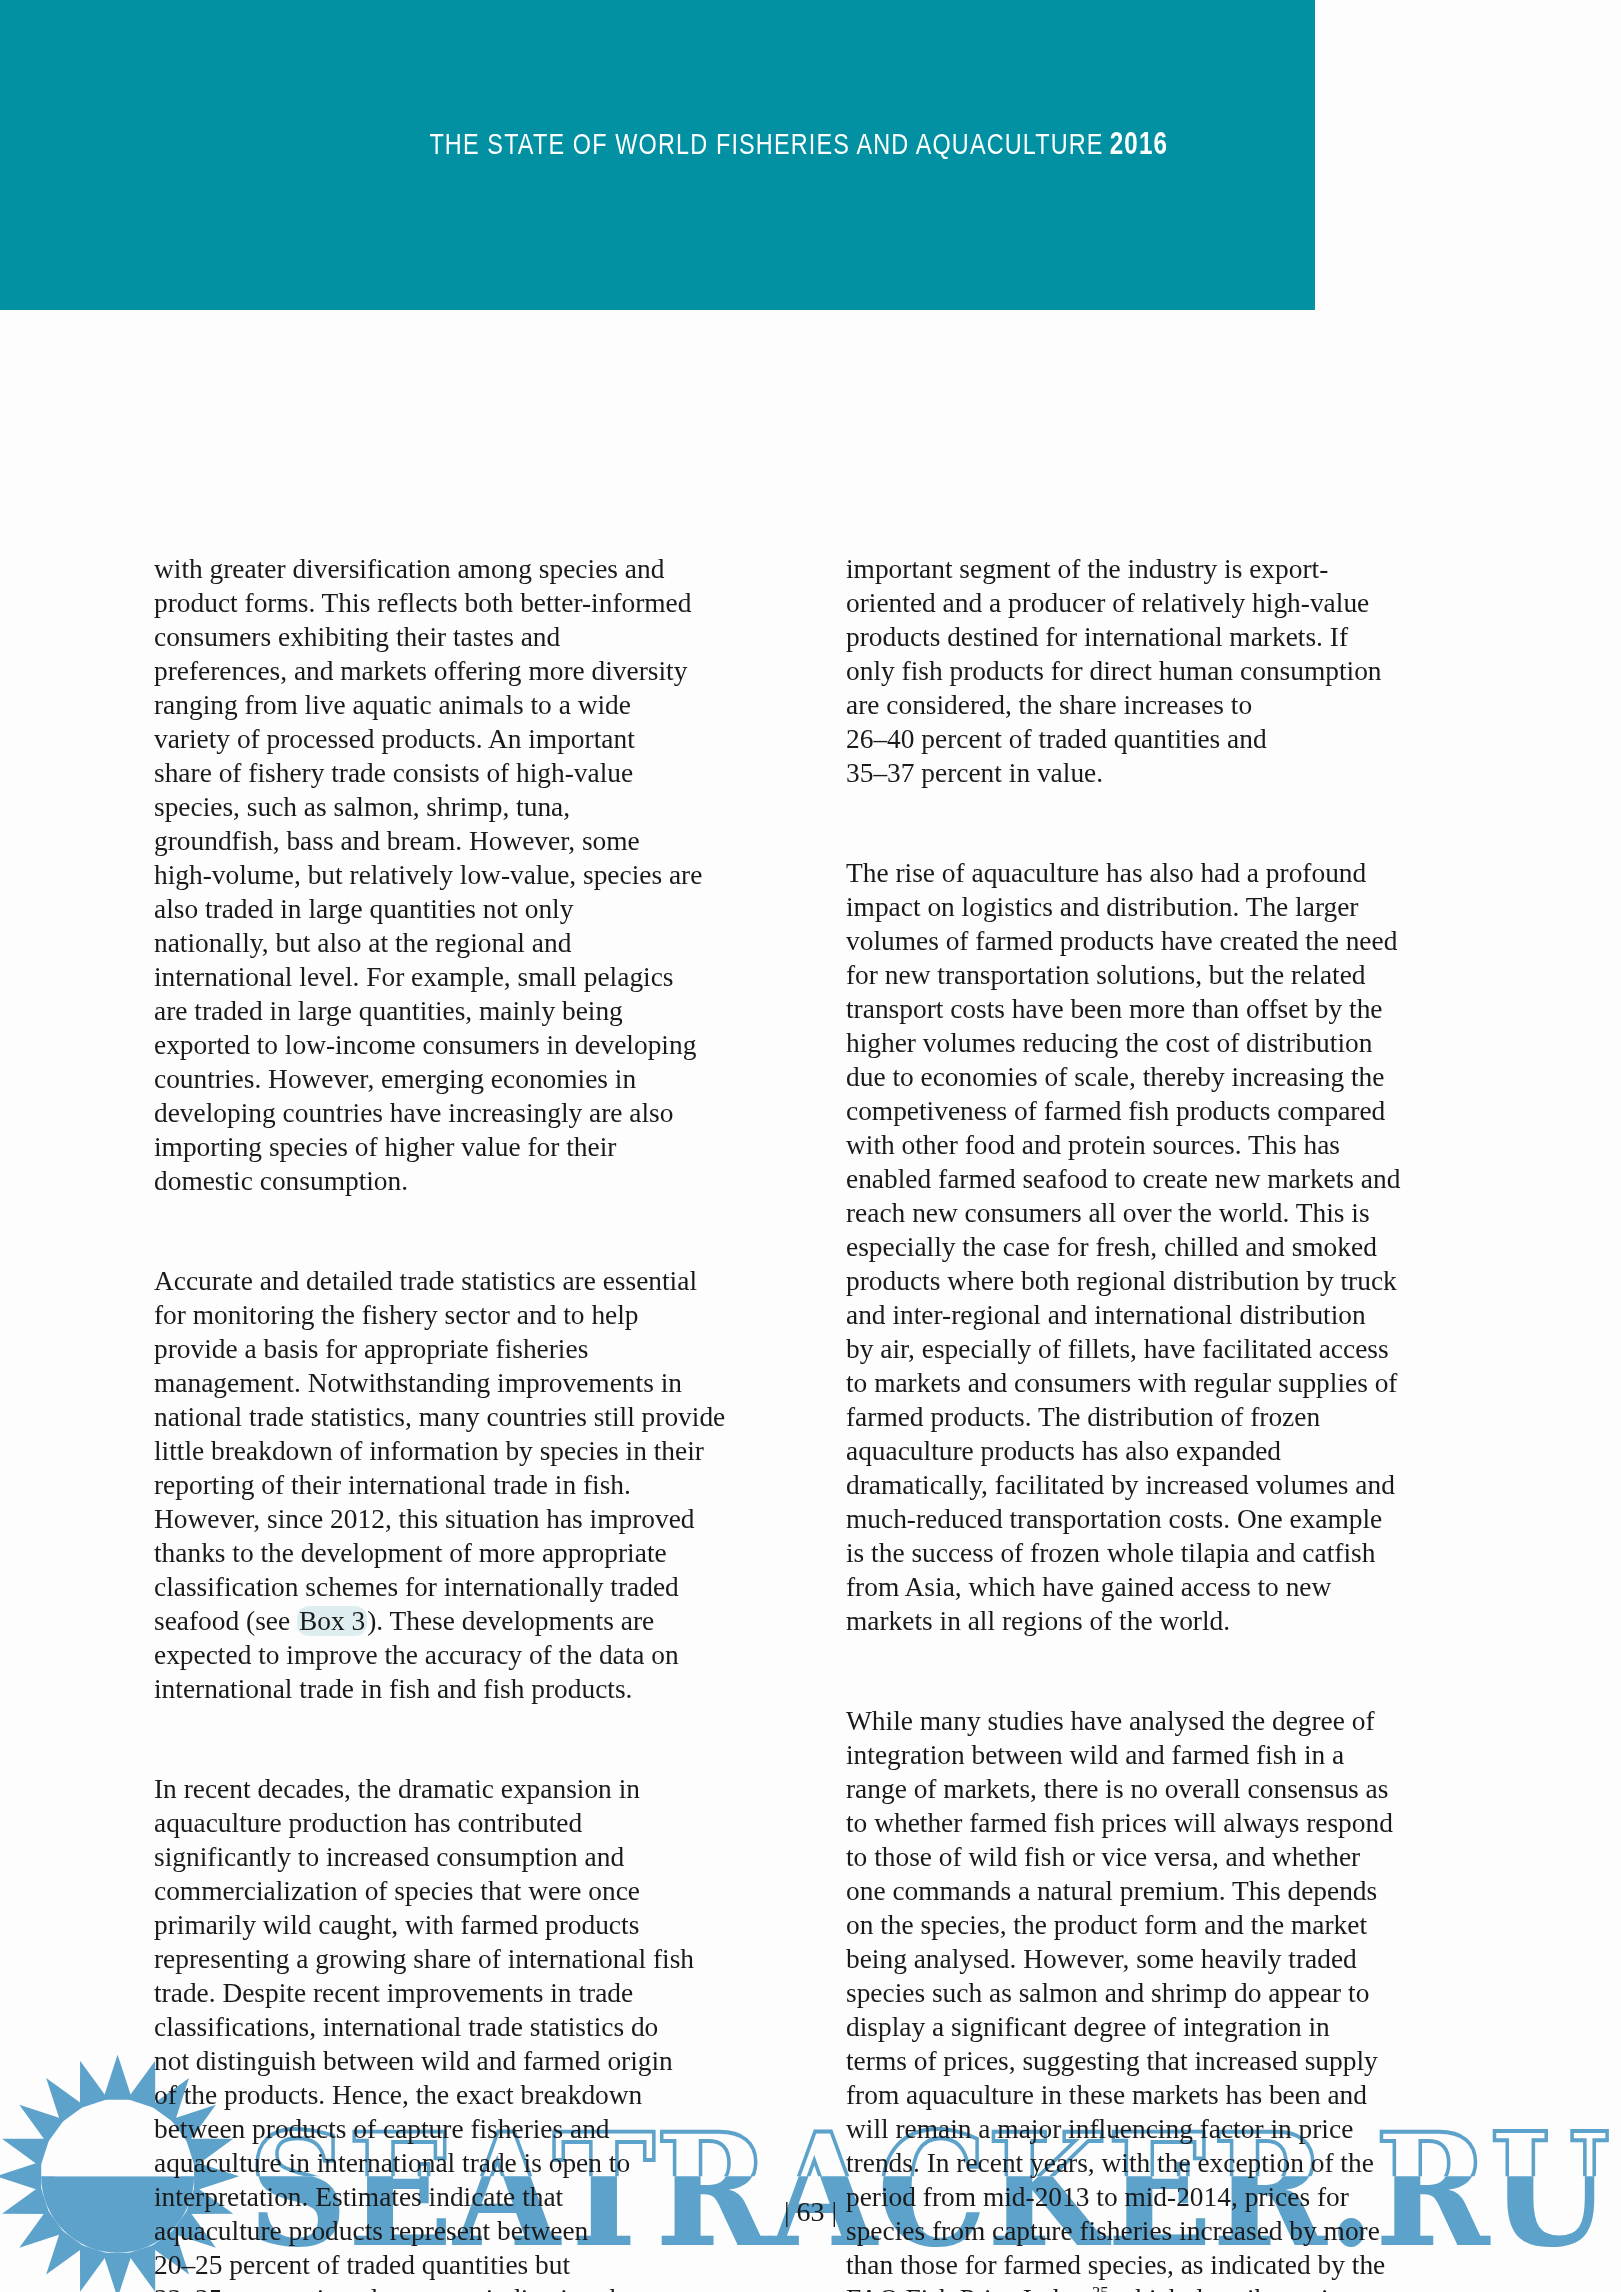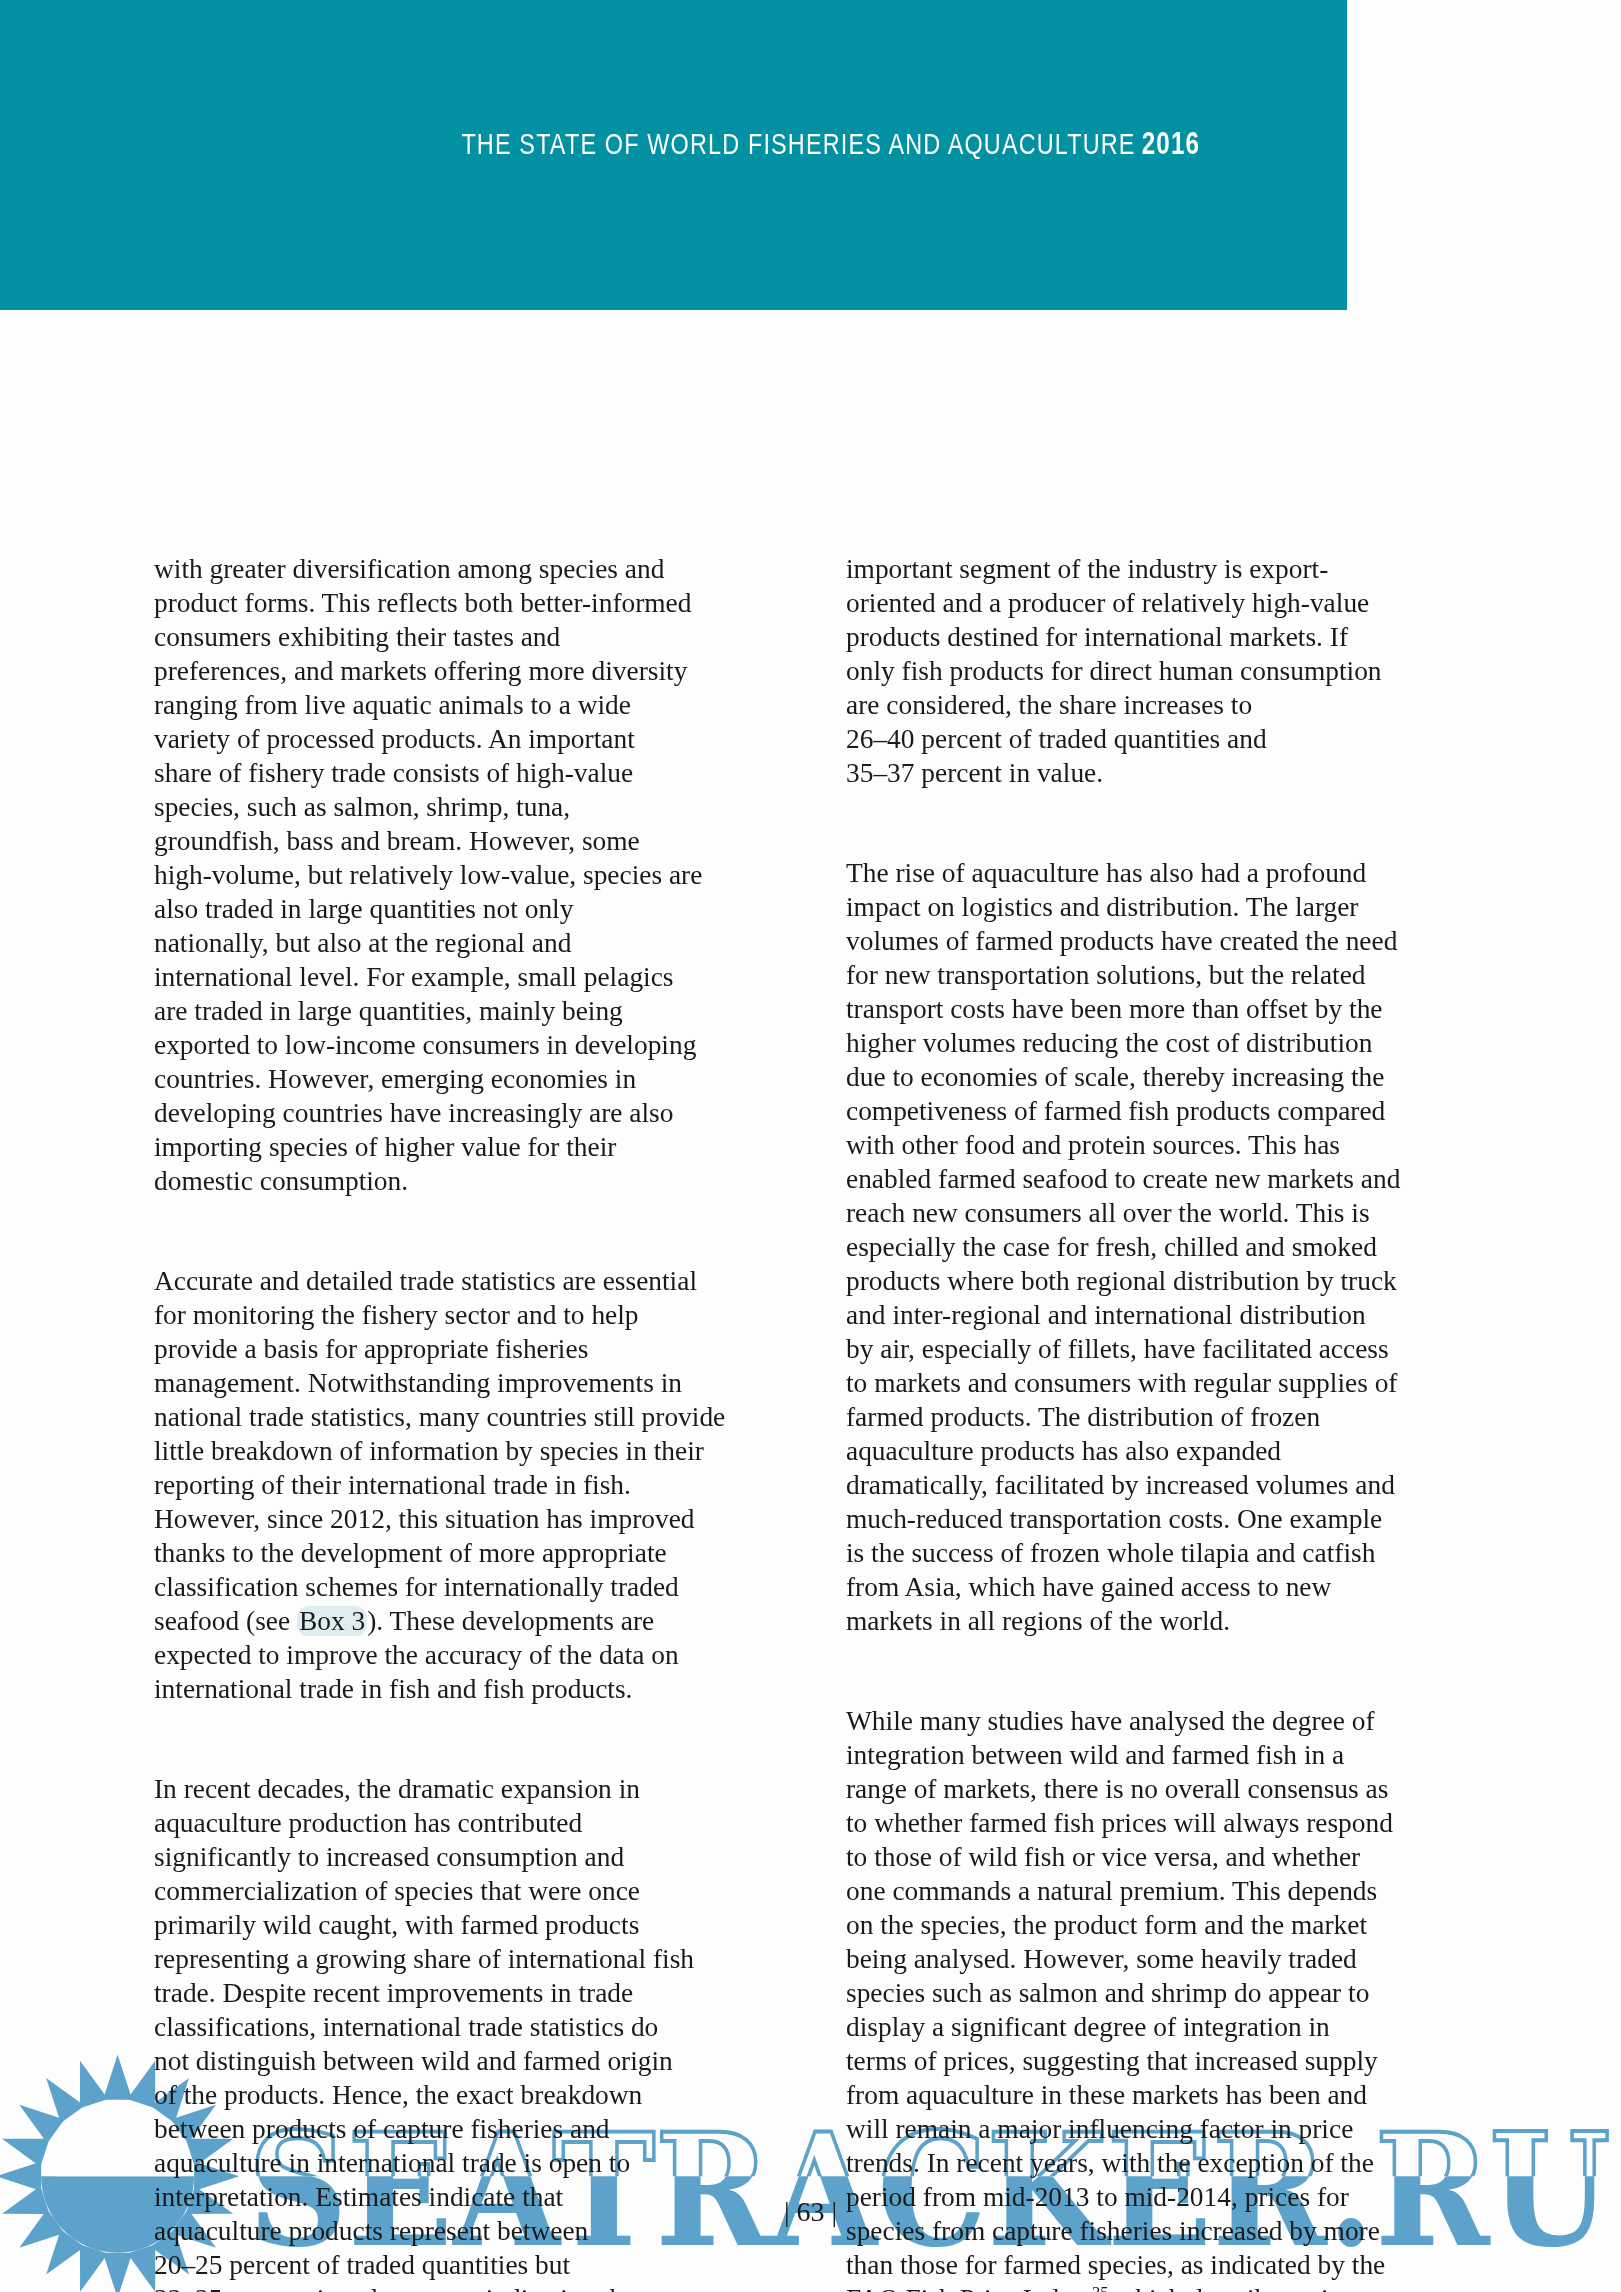--- a/index.html
+++ b/index.html
@@ -14,21 +14,20 @@
   }
 
   
   .band {
     position: absolute;
     top: 0; left: 0;
     width: 1315px;
     height: 310px;
     background: #0191a2;
     z-index: 4;
-    padding-left: 32px;
   }
   .band-title {
     position: absolute;
     top: 126px;
     right: 147px;
     white-space: nowrap;
     color: #ffffff;
     font-family: "Liberation Sans", sans-serif;
     font-size: 30px;
     font-weight: 400;

